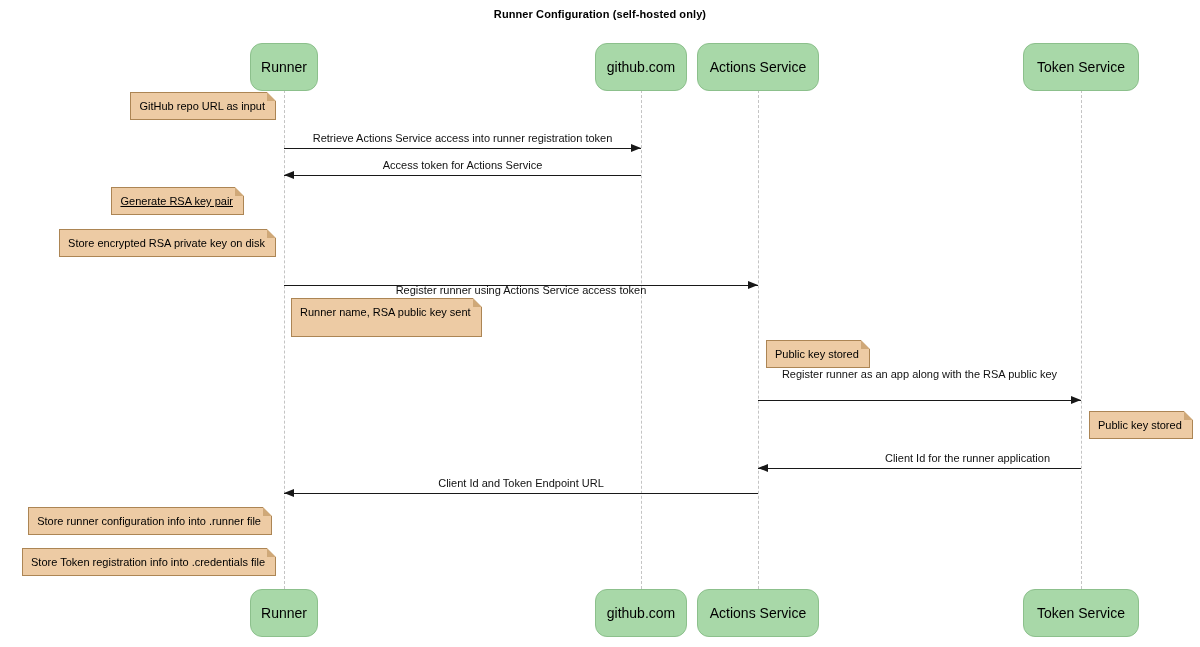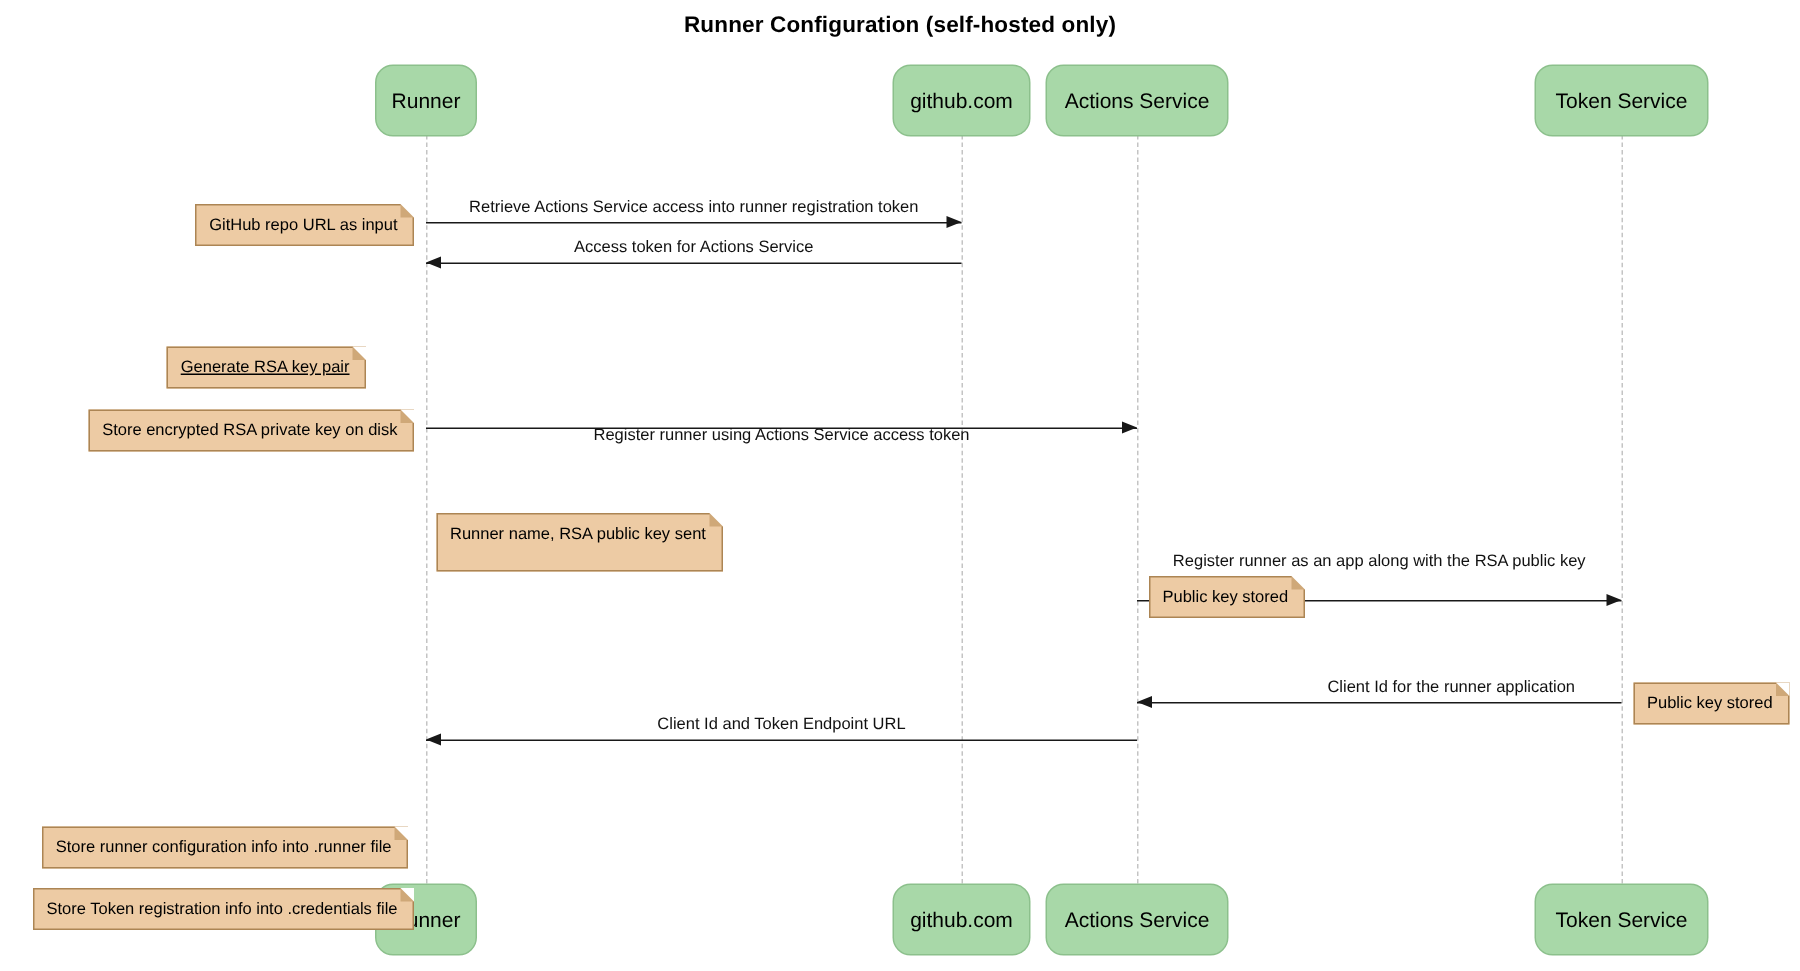--- a/index.html
+++ b/index.html
@@ -6,21 +6,21 @@
   #stage {
     position:relative;
     width:1200px; height:647px;
     background:#ffffff;
     font-family:"Liberation Sans", sans-serif;
     overflow:hidden;
   }
   .title {
     position:absolute; left:0; right:0; top:8px;
     text-align:center;
-    font-size:15px; font-weight:bold; color:#000;
+    font-size:11px; font-weight:bold; color:#000;
     letter-spacing:0.1px;
   }
   .pbox {
     position:absolute; height:48px;
     background:var(--participant-fill,#a8d8a8);
     border:1px solid var(--participant-border,#8cc08c);
     border-radius:12px;
     box-sizing:border-box;
     display:flex; align-items:center; justify-content:center;
     font-size:14px; color:#000; white-space:nowrap;
@@ -37,21 +37,20 @@
   .arrowhead { position:absolute; width:0; height:0; }
   .arrowhead.right { border-top:4.5px solid transparent; border-bottom:4.5px solid transparent; border-left:10px solid var(--arrow,#181818); }
   .arrowhead.left  { border-top:4.5px solid transparent; border-bottom:4.5px solid transparent; border-right:10px solid var(--arrow,#181818); }
   .note {
     position:absolute; height:28px; box-sizing:border-box;
     background:var(--note-fill,#edcba4);
     border:1px solid var(--note-border,#ac8554);
     font-size:11px; color:#000;
     line-height:26px; padding:0 10px 0 8px;
     white-space:nowrap;
-    margin-top:44px;
   }
   .note::before {
     content:""; position:absolute; top:-1px; right:-1px;
     width:0; height:0;
     border-style:solid;
     border-width:0 9px 9px 0;
     border-color:#ffffff #ffffff var(--note-fold,#cfa878) var(--note-fold,#cfa878);
   }
 </style>
 </head>

